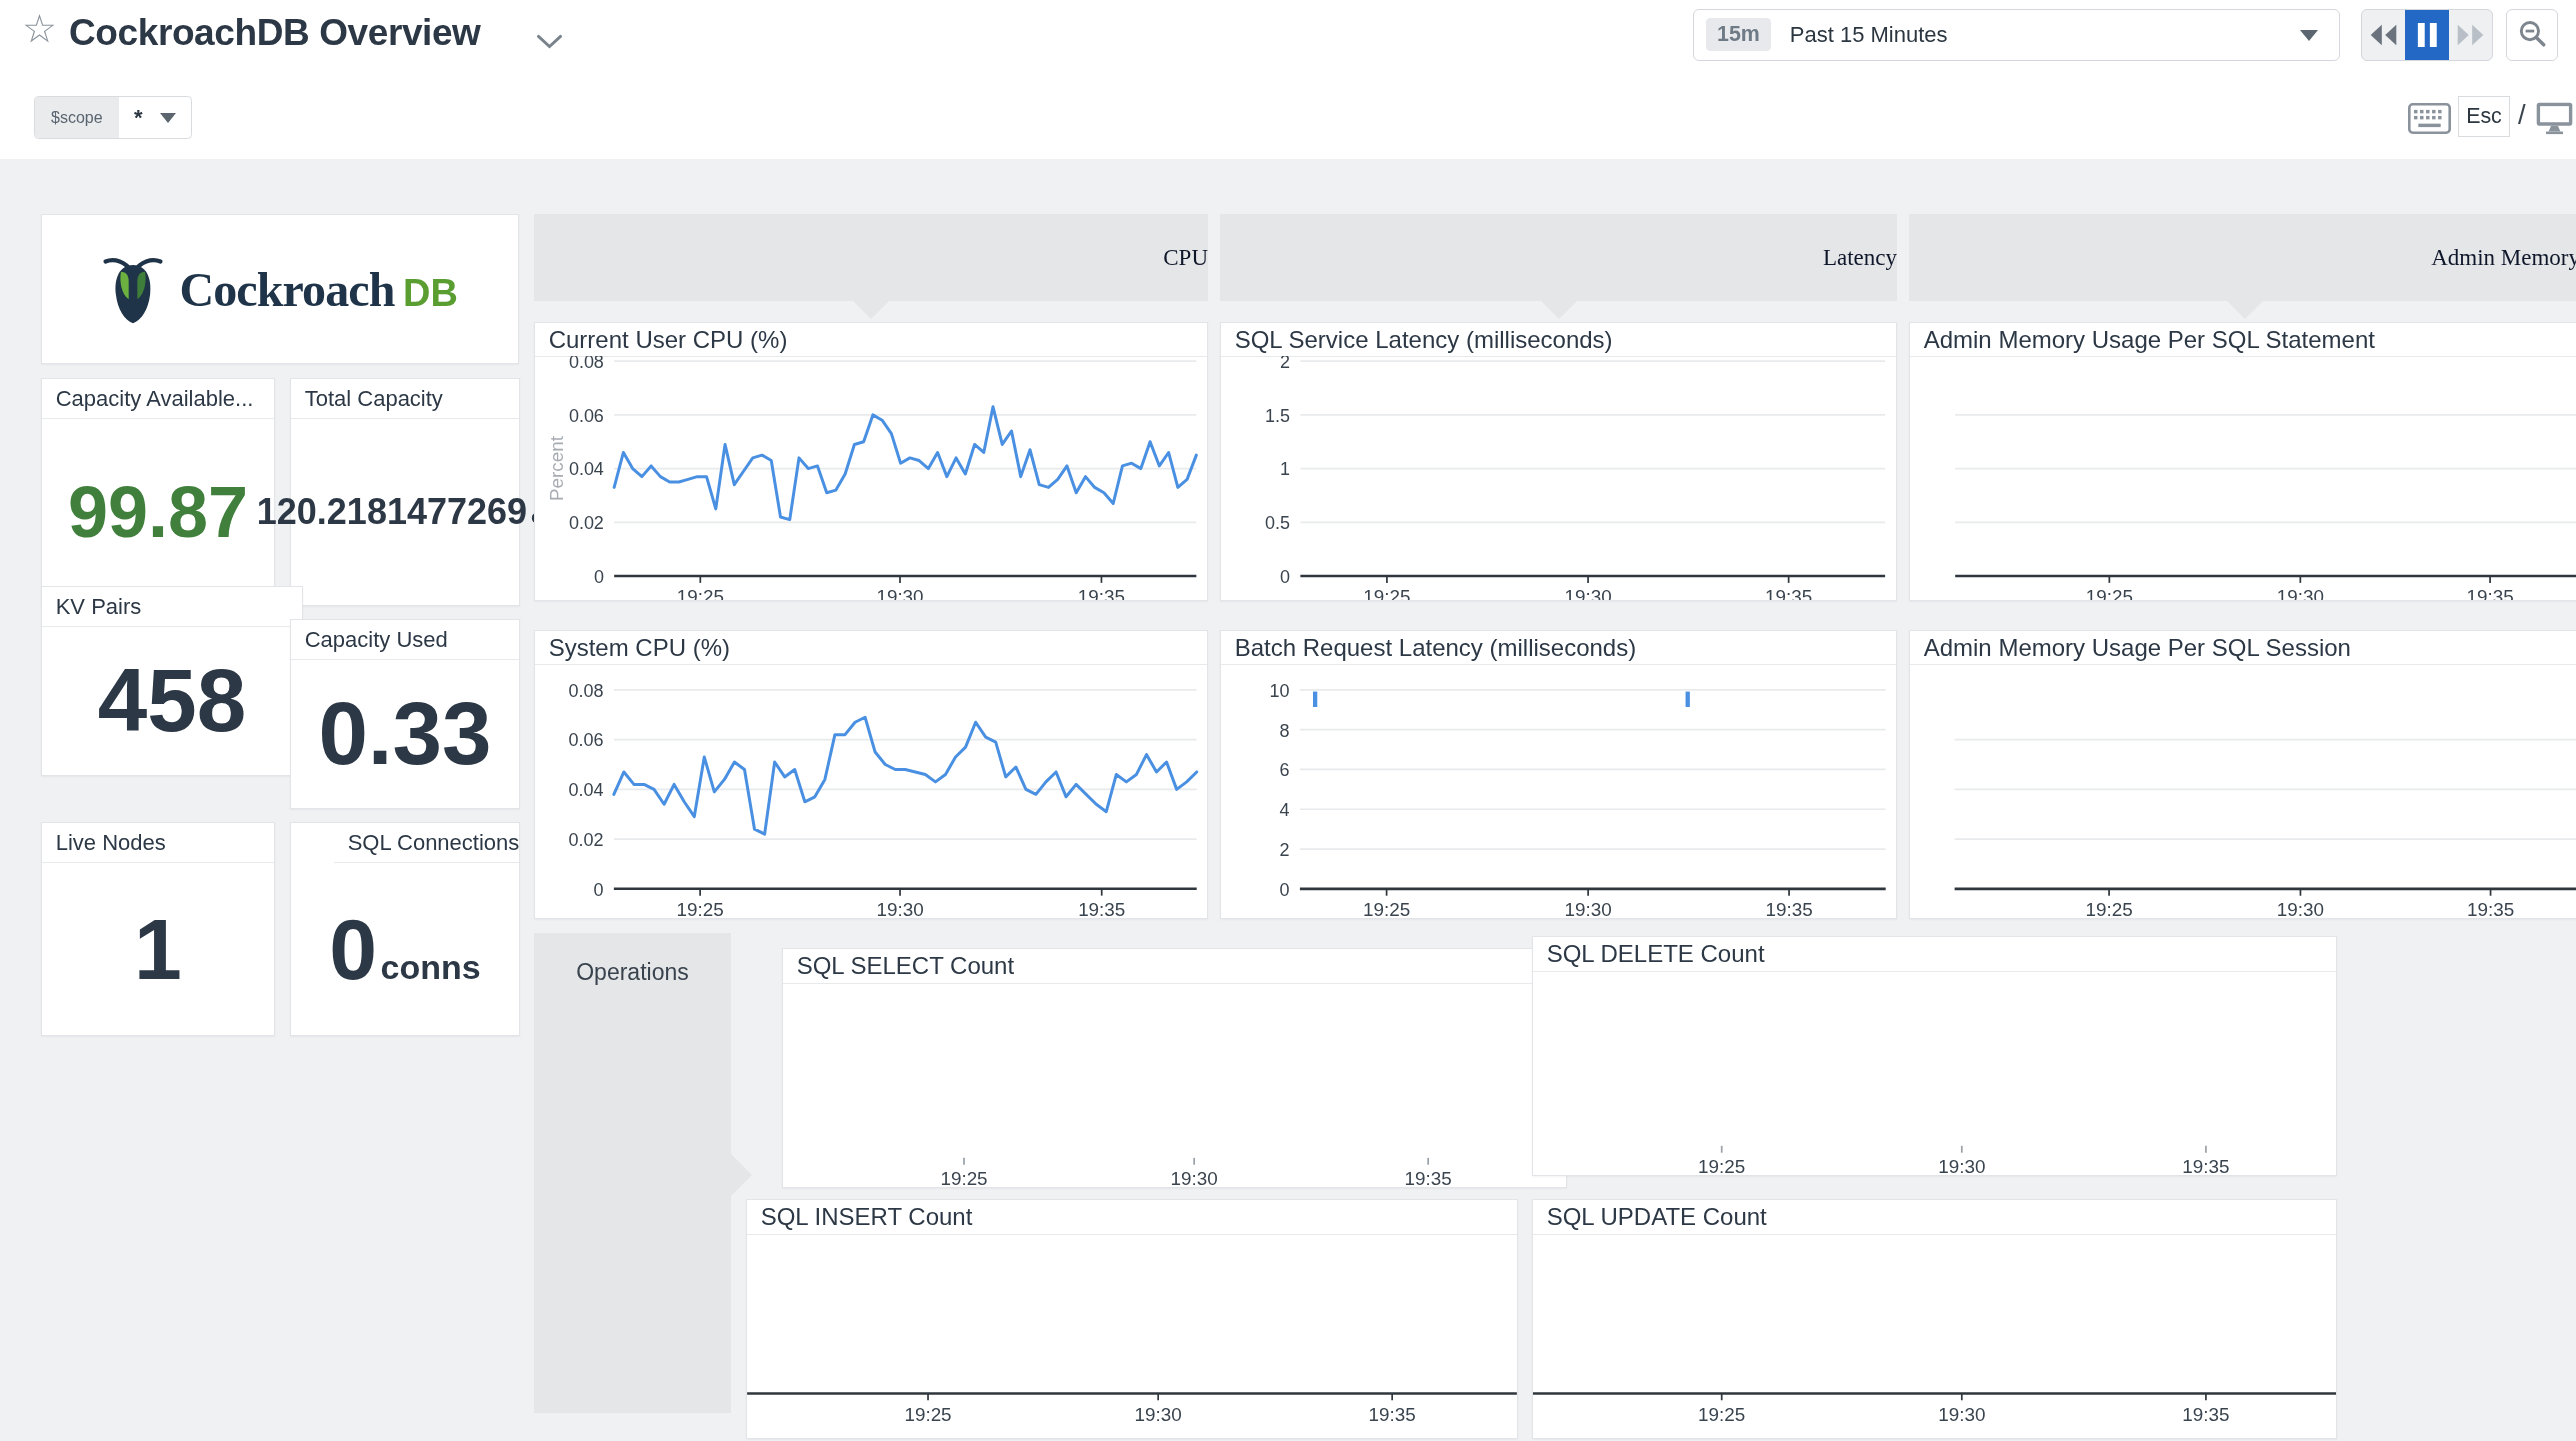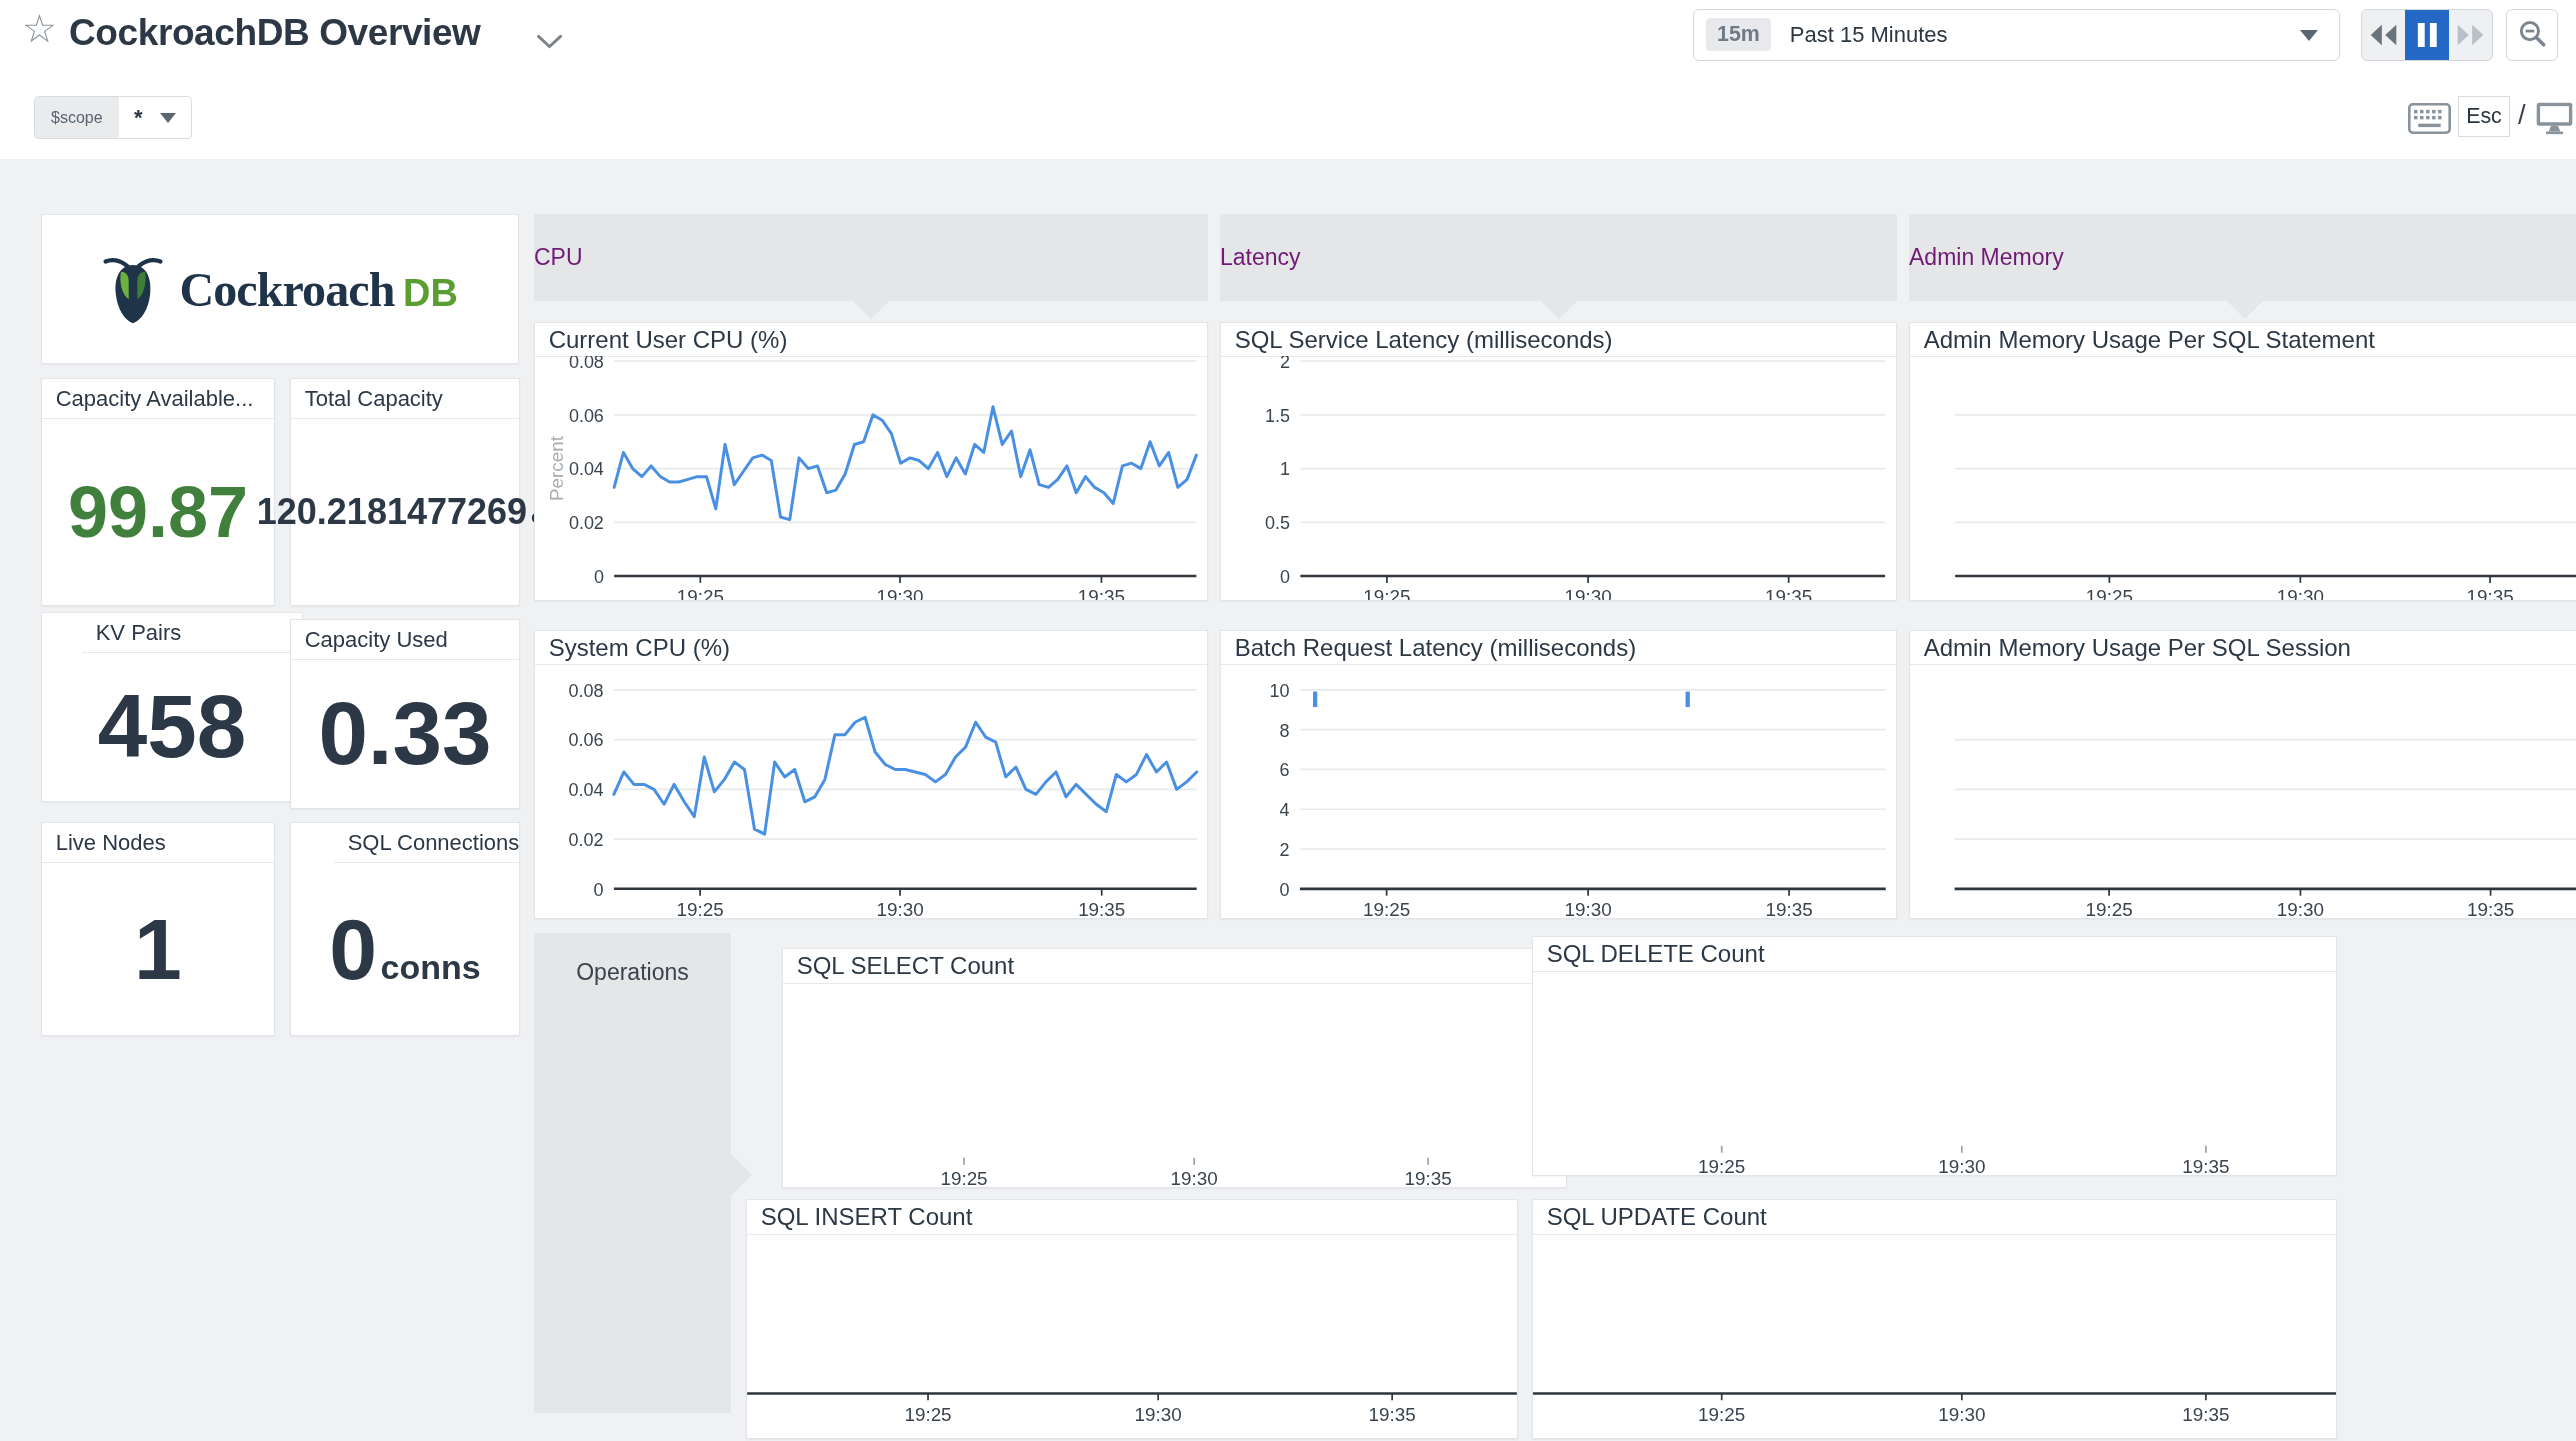--- a/index.html
+++ b/index.html
@@ -38,21 +38,21 @@
   .stat-h{height:39px;border-bottom:0.9px solid #e7e9eb;display:flex;align-items:center;padding:0 13.7px;font-size:22px;color:#2c3845;white-space:nowrap;overflow:hidden;}
   .stat-body{position:absolute;left:0;right:0;top:39px;bottom:0;display:flex;align-items:center;justify-content:center;}
   .statnum{font-weight:700;color:#2c3845;line-height:1;}
   .statnum.green{color:#41803c;}
   .unit{font-weight:700;color:#2c3845;}
 
   .logo-wrap{position:absolute;inset:0;display:flex;align-items:center;justify-content:center;gap:15.4px;}
   .logo-text{font-family:"Liberation Serif","DejaVu Serif",serif;font-weight:700;font-size:48px;color:#1f3349;letter-spacing:-0.9px;}
   .logo-db{font-family:"Liberation Sans",sans-serif;font-weight:700;font-size:38px;color:#5a9e32;margin-left:8.6px;}
 
-  .group-h{position:absolute;background:#e5e6e8;display:flex;align-items:center;justify-content:flex-start;font-size:23px;color:#701a75;}
+  .group-h{position:absolute;background:#e5e6e8;display:flex;align-items:center;justify-content:flex-end;font-size:23px;color:#0f172a;font-family:Liberation Serif, serif;}
   .group-h .notch{position:absolute;left:50%;bottom:-18px;margin-left:-19px;width:0;height:0;border-left:19px solid transparent;border-right:19px solid transparent;border-top:19px solid #e5e6e8;}
 
   .ops-panel{position:absolute;left:534px;top:933px;width:197px;height:480px;background:#e5e6e8;}
   .ops-label{position:absolute;top:26px;left:0;right:0;text-align:center;font-size:23px;color:#39434d;}
   .ops-notch{position:absolute;right:-21.4px;top:220px;width:0;height:0;border-top:22px solid transparent;border-bottom:22px solid transparent;border-left:22px solid #e5e6e8;}
 
   .chart-title{height:33px;border-bottom:0.9px solid #e7e9eb;display:flex;align-items:center;padding:0 13.7px;font-size:24px;color:#2c3845;white-space:nowrap;overflow:hidden;}
   .plot{position:absolute;left:0;right:0;bottom:0;}
   svg text{font-family:"Liberation Sans","DejaVu Sans",sans-serif;}
 </style>
@@ -164,21 +164,21 @@
         <span class="statnum green" style="font-size:72px;">99.87</span>
       </div>
   </div>
   <div class="card" style="left:290px;top:378px;width:230px;height:228px;">
     <div class="stat-h">Total Capacity</div>
     <div class="stat-body">
       <span class="statnum" style="font-size:36px;">120.2181477269</span>
       <span class="unit" style="font-size:14.6px;margin:13.7px 0 0 4.3px;">GB</span>
     </div>
   </div>
-  <div class="card" style="left:41px;top:612px;width:262px;height:190px;padding-left:40px;">
+  <div class="card" style="left:41px;top:586px;width:262px;height:190px;">
     <div class="stat-h">KV Pairs</div>
     <div class="stat-body">
         <span class="statnum" style="font-size:89px;">458</span>
       </div>
   </div>
   <div class="card" style="left:290px;top:619px;width:230px;height:190px;">
     <div class="stat-h">Capacity Used</div>
     <div class="stat-body">
         <span class="statnum" style="font-size:89px;">0.33</span>
       </div>

